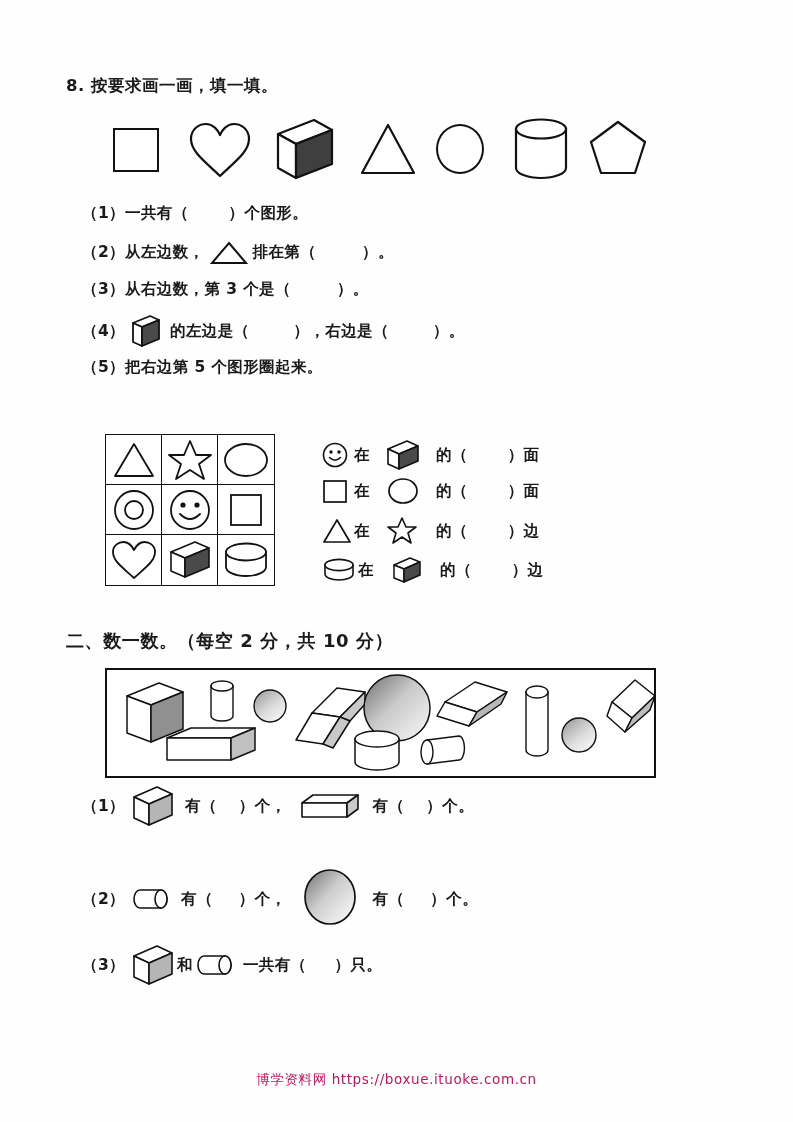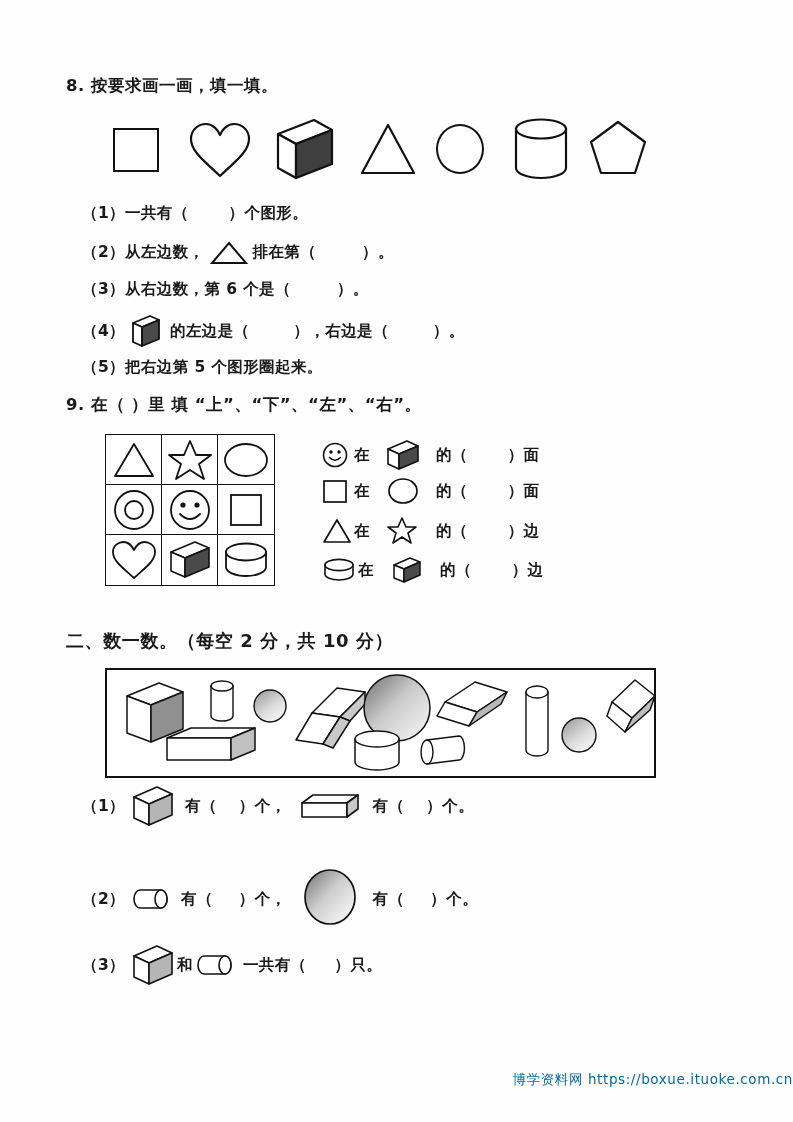--- a/index.html
+++ b/index.html
@@ -63,22 +63,22 @@
     border-radius: 50%;
     background: #fff;
     box-sizing: border-box;
   }
 
   
   .footer {
     position: absolute;
     left: 0;
     width: 793px;
-    text-align: right;
-    color: #0369a1;
+    text-align: center;
+    color: #be185d;
     font-size: 13.5px;
     letter-spacing: 0.6px;
     white-space: nowrap;
   }
 
   
   .solids-box {
     position: absolute;
     border: 2.4px solid #111;
     background: #fff;
@@ -173,21 +173,21 @@
         <polygon points="19,2 36,22 2,22" fill="#fff" stroke="#111" stroke-width="2"></polygon>
       </svg>
     </span>
     <span>排在第（</span>
     <span class="gap" style="width:46px;"></span>
     <span>）。</span>
   </div>
 
   <div class="q-line" style="left:82px; top:279px;">
     <span>（3）</span>
-    <span>从右边数，第 6 个是（</span>
+    <span>从右边数，第 3 个是（</span>
     <span class="gap" style="width:46px;"></span>
     <span>）。</span>
   </div>
 
   <div class="q-line" style="left:82px; top:314px;">
     <span>（4）</span>
     <span class="inl" style="width:30px;height:34px;margin:0 9px 0 6px;">
       <svg width="30" height="34" viewBox="0 0 30 34" style="position:absolute;left:0;top:0;">
         <polygon points="2,9 19,2 28,6 11,13" fill="#fff" stroke="#111" stroke-width="1.8" stroke-linejoin="round"></polygon>
         <polygon points="2,9 11,13 11,32 2,28" fill="#fff" stroke="#111" stroke-width="1.8" stroke-linejoin="round"></polygon>
@@ -199,21 +199,20 @@
     <span>），右边是（</span>
     <span class="gap" style="width:44px;"></span>
     <span>）。</span>
   </div>
 
   <div class="q-line" style="left:82px; top:357px;">
     <span>（5）</span>
     <span>把右边第 5 个图形圈起来。</span>
   </div>
 
-  <div class="q-head" style="left:66px; top:394px;">9. 在（    ）里 填 “上”、“下”、“左”、“右”。</div>
 
   <div class="grid3" style="left:105px; top:434px; width:170px; height:152px;">
 
     <div>
         <div class="cellwrap">
       <svg width="44" height="38" viewBox="0 0 44 38">
         <polygon points="22,3 41,35 3,35" fill="#fff" stroke="#111" stroke-width="1.8" stroke-linejoin="round"></polygon>
       </svg>
         </div>
       </div>

